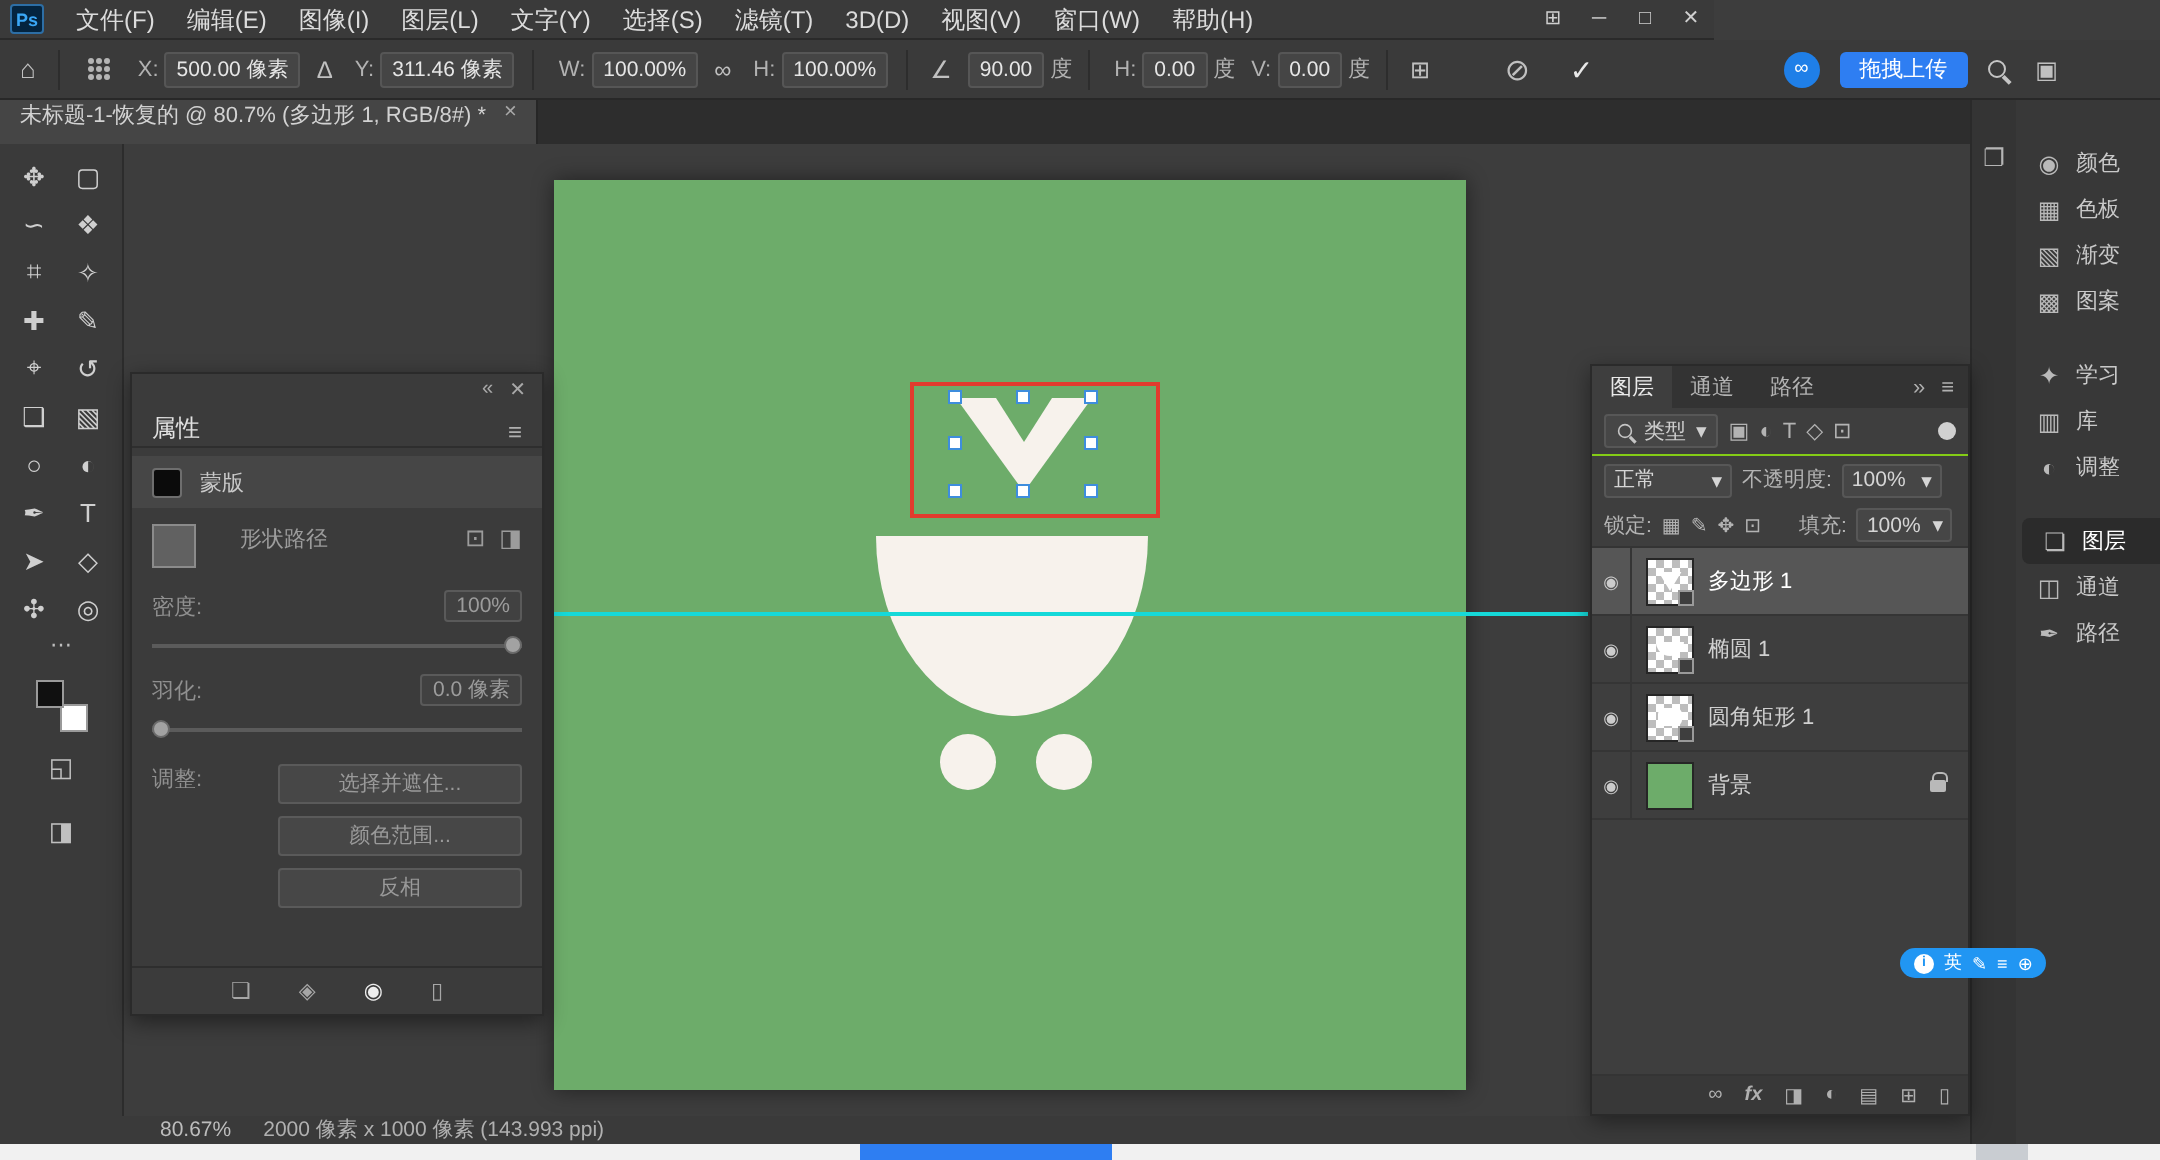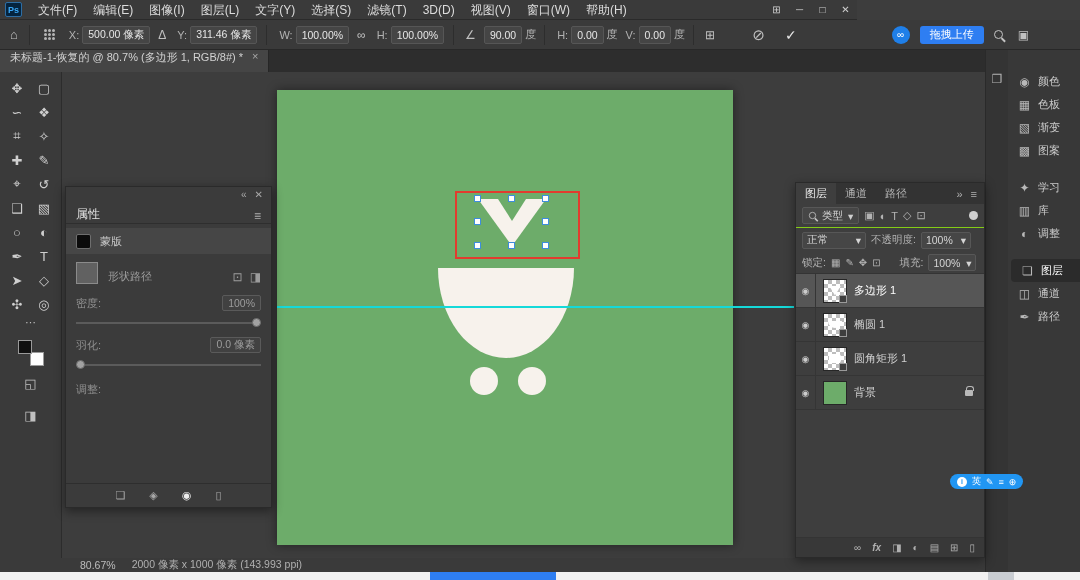--- a/index.html
+++ b/index.html
@@ -79,21 +79,21 @@
          background:rgba(59,59,59,.97);border:1px solid #2a2a2a;z-index:6;
          box-shadow:0 3px 10px rgba(0,0,0,.45);display:flex;flex-direction:column;}
   .props-grip{height:15px;display:flex;justify-content:flex-end;gap:8px;align-items:center;
               padding:0 8px;color:#a8a8a8;font-size:10px;}
   .props-title{height:22px;display:flex;align-items:flex-end;padding:0 10px;
                border-bottom:1px solid #2e2e2e;color:#e2e2e2;font-size:12px;}
   .props-title .mi{margin-left:auto;color:#b0b0b0;}
   .mask-row{height:26px;background:#464646;display:flex;align-items:center;gap:9px;
             padding:0 10px;margin-top:4px;}
   .mask-ic{width:15px;height:15px;background:#0b0b0b;border:1px solid #6e6e6e;border-radius:2px;}
-  .sp-row{display:flex;align-items:flex-end;gap:10px;padding:8px 10px 4px;}
+  .sp-row{display:flex;align-items:flex-start;gap:22px;padding:8px 10px 4px;}
   .sp-thumb{width:22px;height:22px;background:#616161;border:1px solid #8b8b8b;}
   .sp-label{flex:1;color:#9c9c9c;}
   .sp-ops{display:flex;gap:7px;color:#9c9c9c;font-size:12px;}
   .pp-block{padding:7px 10px 0;}
   .pp-line{display:flex;align-items:center;justify-content:space-between;}
   .pp-label{color:#8f8f8f;}
   .pfield{background:#414141;border:1px solid #5a5a5a;color:#9c9c9c;height:16px;padding:0 5px;
           display:flex;align-items:center;border-radius:2px;font-size:10.5px;}
   .slider{position:relative;height:15px;margin-top:4px;}
   .track{position:absolute;left:0;right:0;top:7px;height:2px;background:#5b5b5b;}
@@ -358,20 +358,25 @@
         <span class="pp-label">羽化:</span>
         <span class="pfield">0.0 像素</span>
       </div>
       <div class="slider">
         <span class="track"></span>
         <span class="knob" style="left:0;"></span>
       </div>
     </div>
     <div class="adj-row">
       <span class="pp-label">调整:</span>
+      <div class="adj-btns">
+        <span class="adj-btn">选择并遮住...</span>
+        <span class="adj-btn">颜色范围...</span>
+        <span class="adj-btn">反相</span>
+      </div>
     </div>
     <div class="props-footer">
       <span>❏</span>
       <span>◈</span>
       <span class="on">◉</span>
       <span>▯</span>
     </div>
   </aside>
 
   <aside class="layers">

